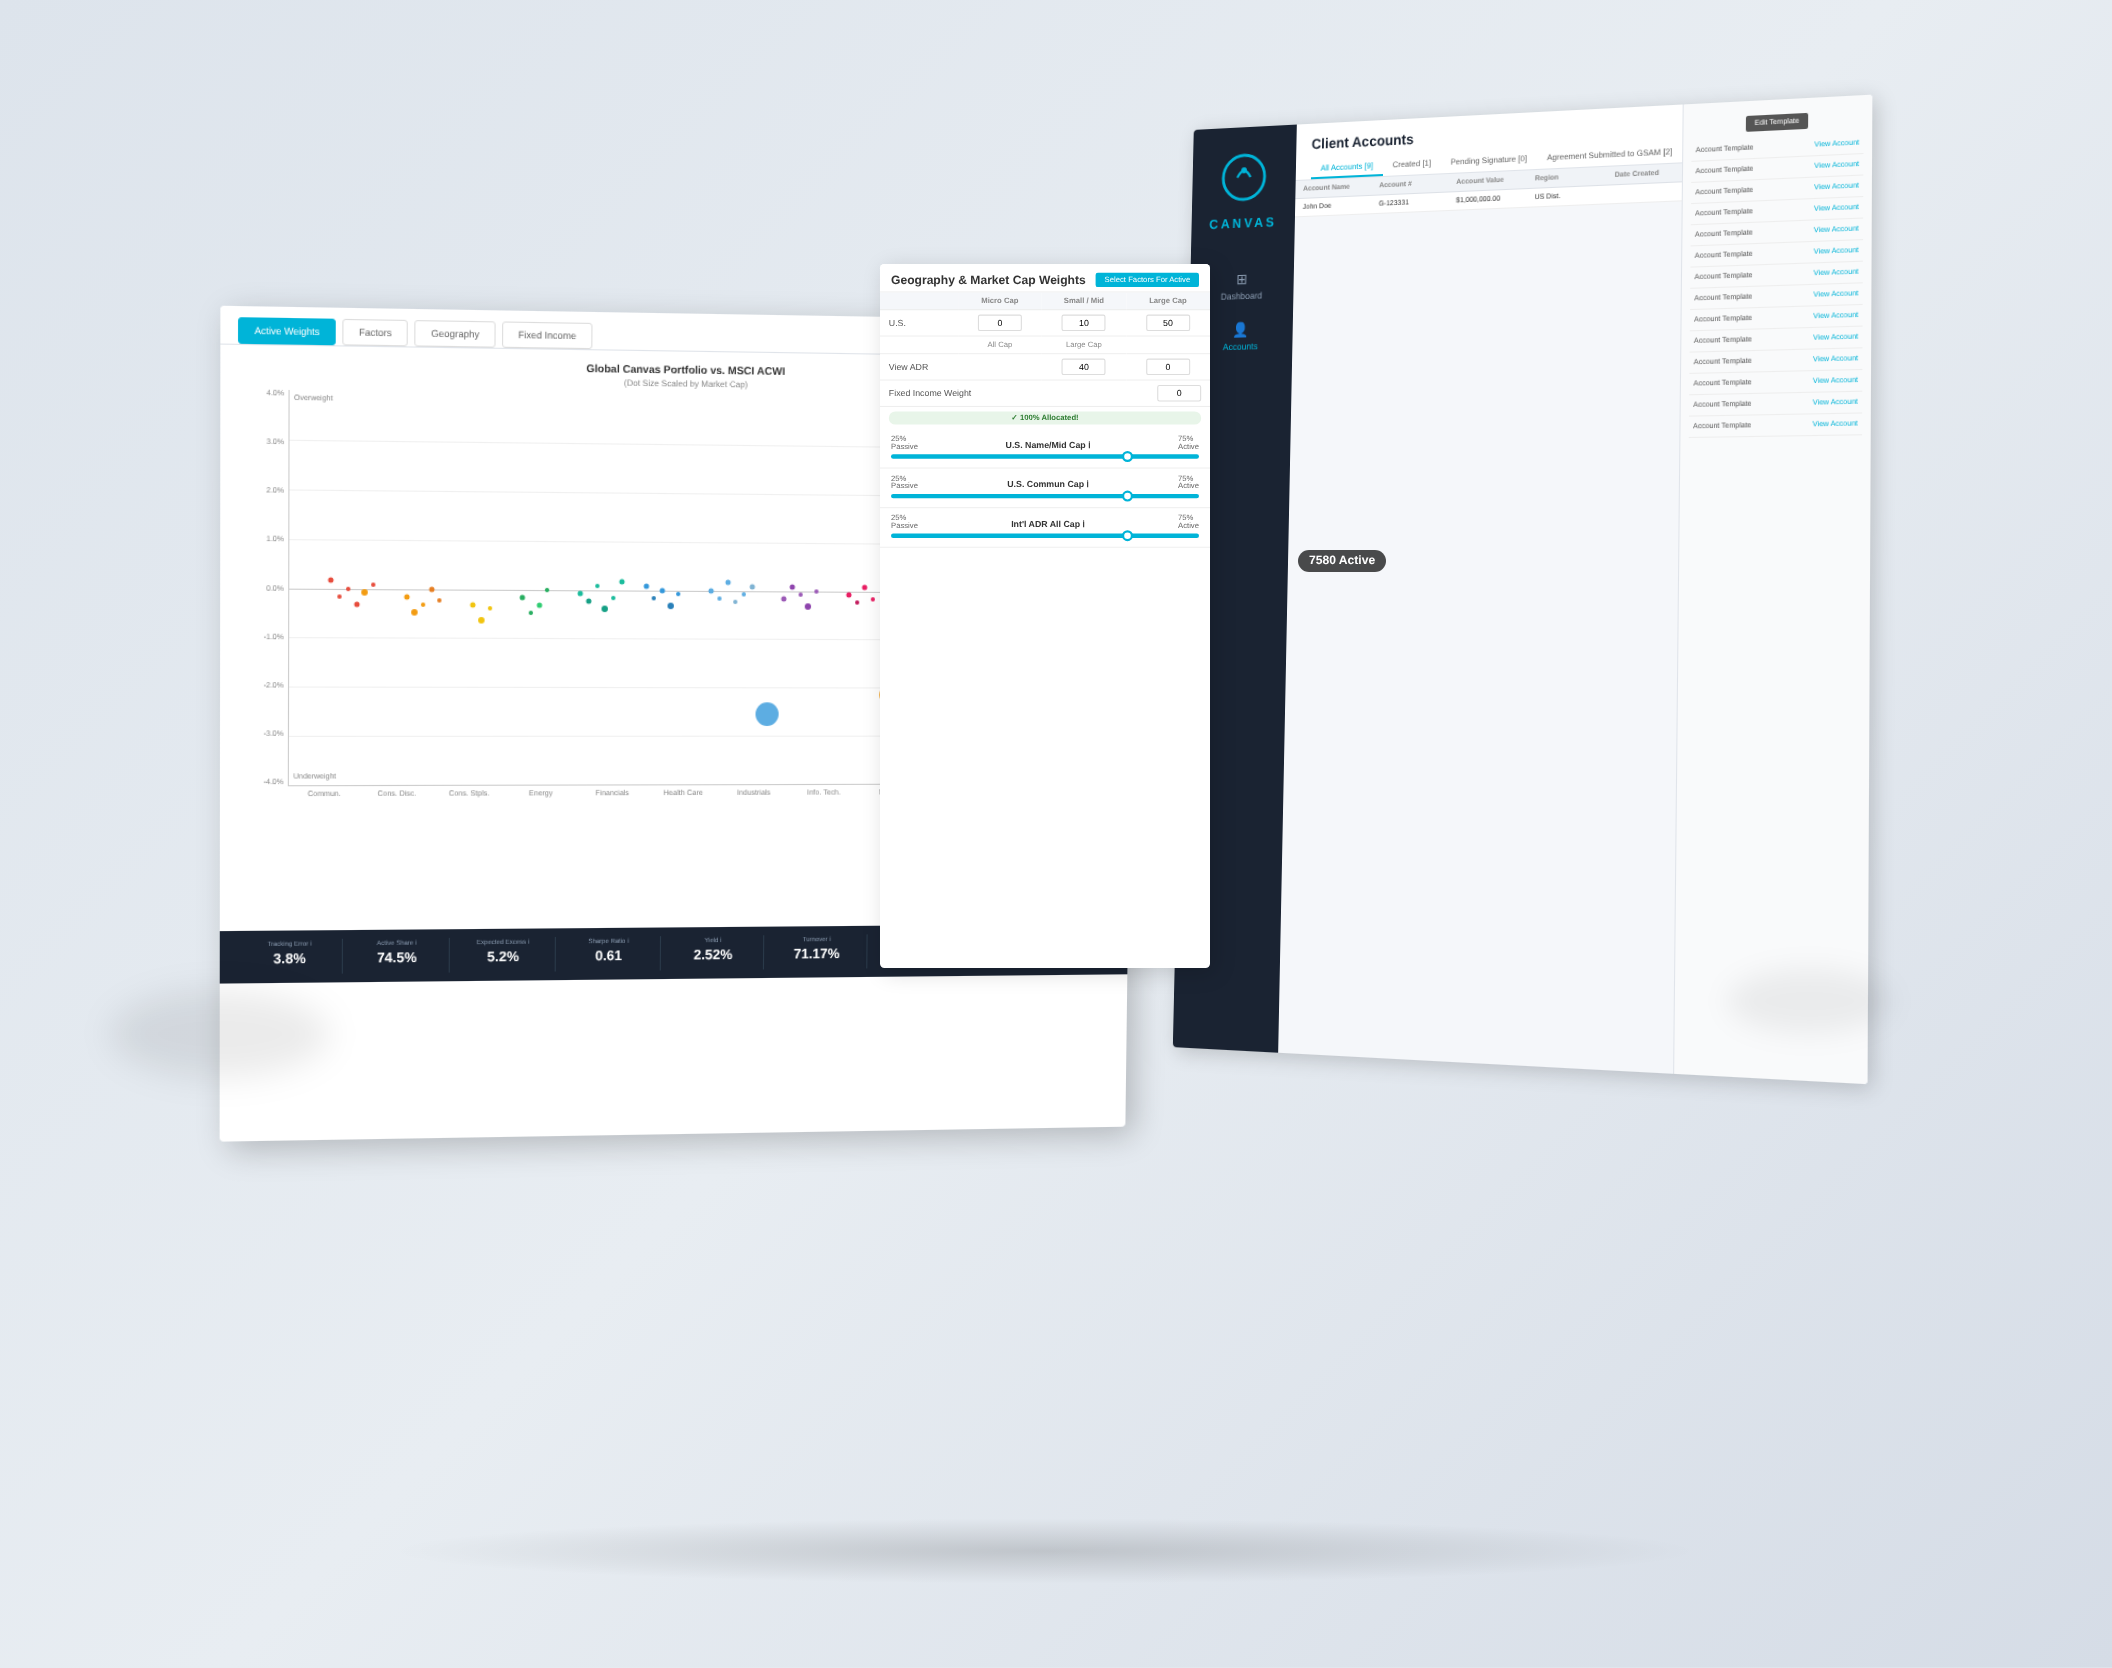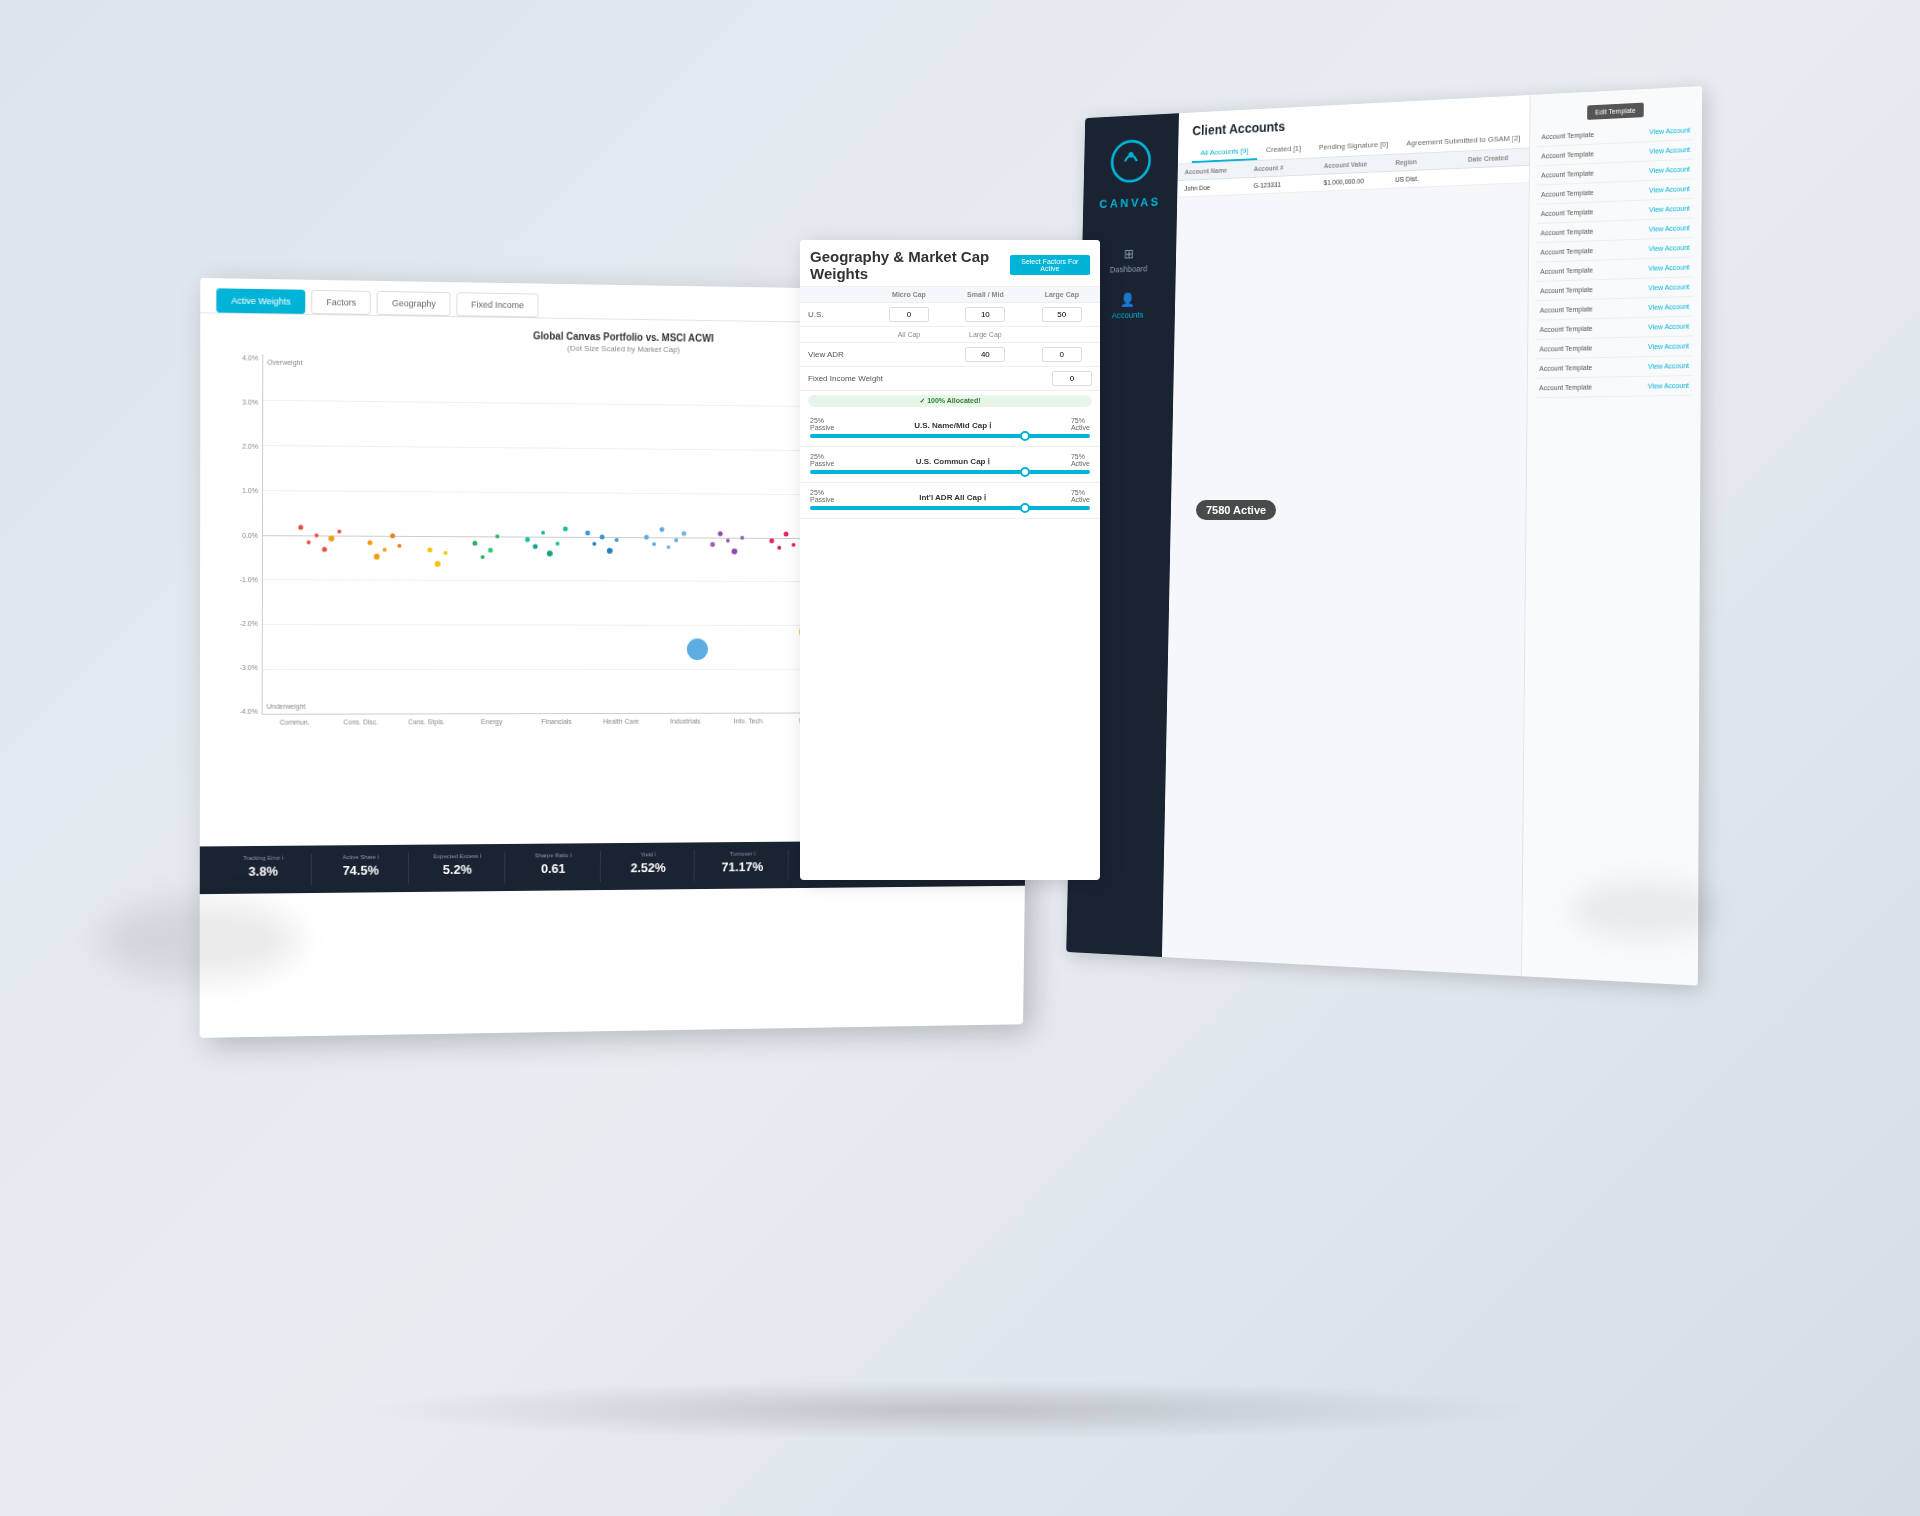--- a/index.html
+++ b/index.html
@@ -343,21 +343,21 @@
     .geo-header {
       background: #fff;
       padding: 8px 10px 4px;
       border-bottom: 1px solid #eee;
       display: flex;
       align-items: center;
       justify-content: space-between;
     }
 
     .geo-title {
-      font-size: 15px;
+      font-size: 11px;
       font-weight: 600;
       color: #333;
     }
 
     .select-factors-btn {
       background: #00b4d8;
       color: #fff;
       border: none;
       padding: 3px 8px;
       font-size: 7px;
@@ -491,21 +491,20 @@
     .active-badge {
       position: absolute;
       top: 420px;
       left: 980px;
       background: rgba(0,0,0,0.7);
       color: #fff;
       padding: 4px 10px;
       border-radius: 12px;
       font-size: 11px;
       font-weight: 600;
-      margin-left: 16px;
     }
 
     
     .shadow-effect {
       position: absolute;
       bottom: -60px;
       left: 10%;
       right: 10%;
       height: 60px;
       background: radial-gradient(ellipse, rgba(0,0,0,0.15) 0%, transparent 70%);

